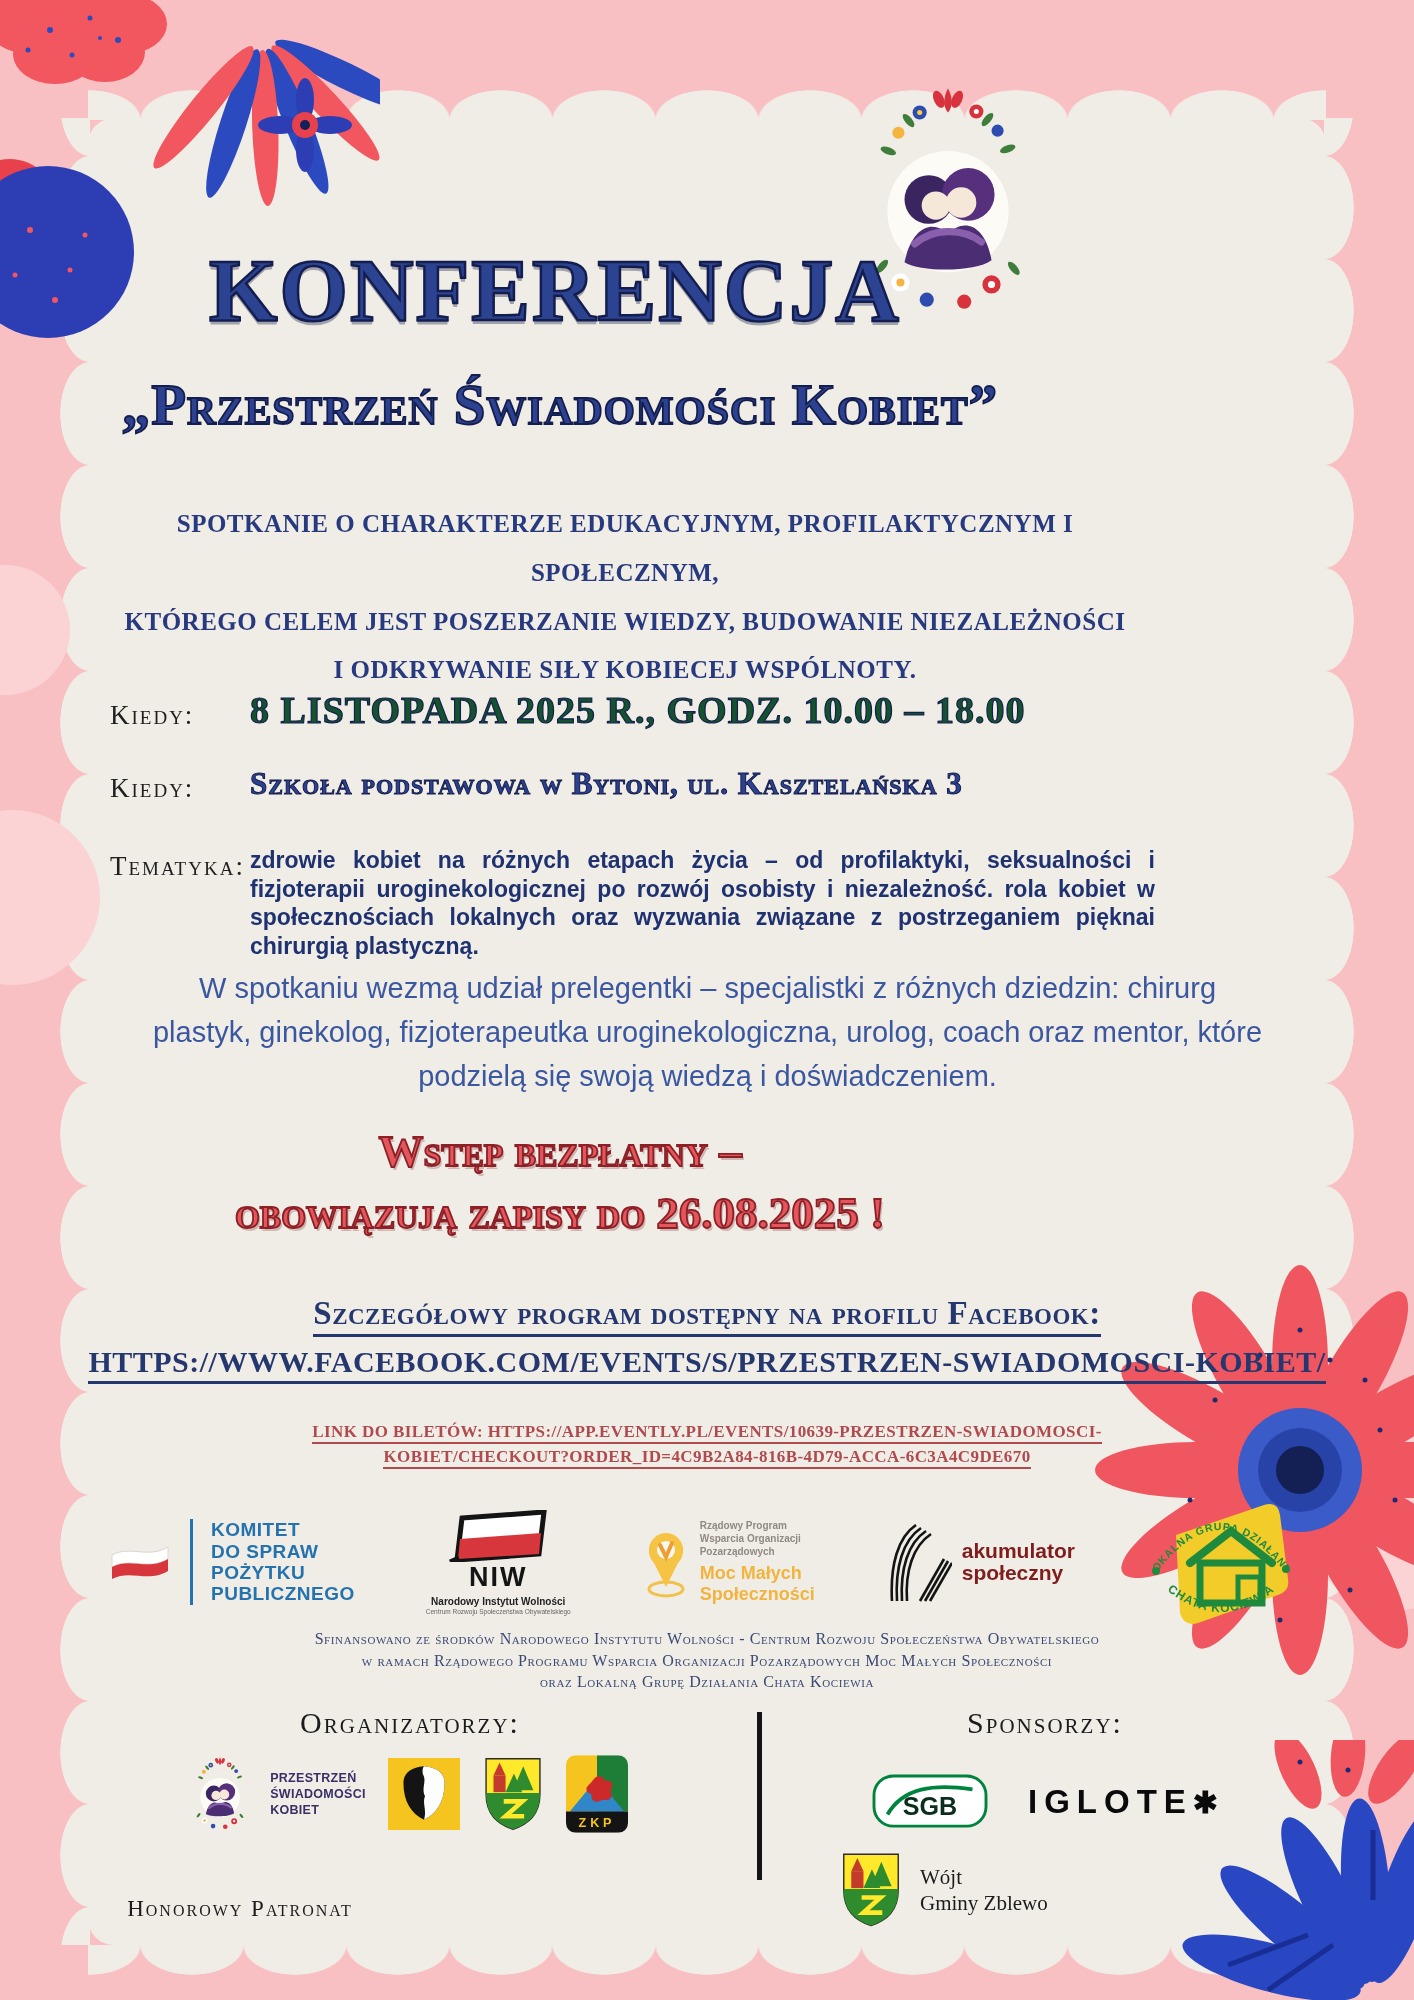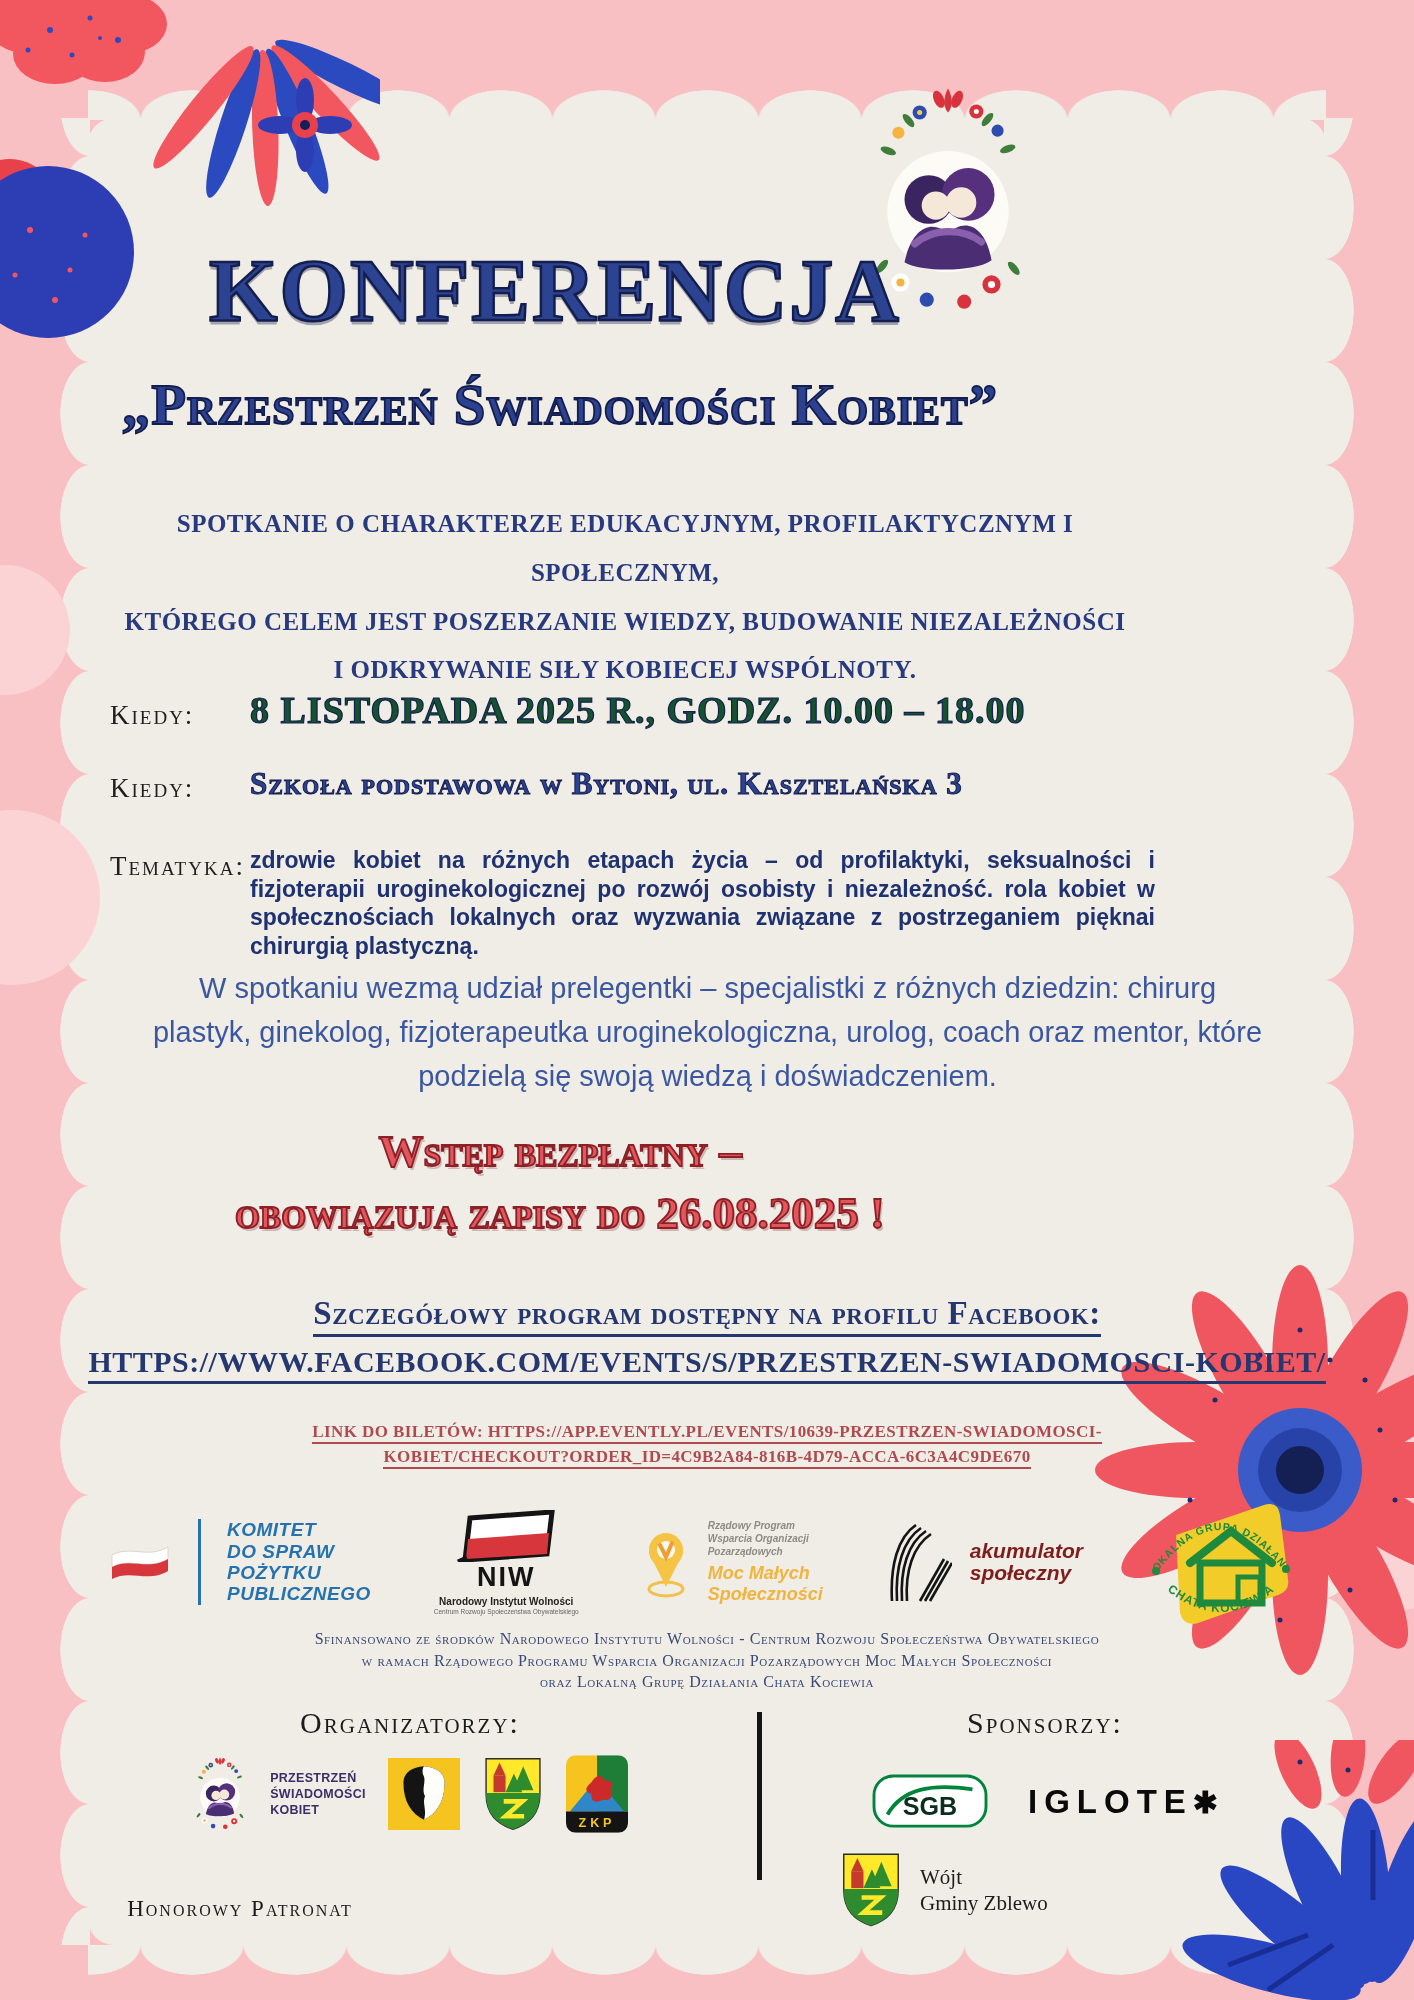--- a/index.html
+++ b/index.html
@@ -56,21 +56,21 @@
     border-bottom:3px solid #25376f;padding-bottom:2px;letter-spacing:.5px;}
   .fb-url{display:inline-block;margin-top:8px;font-size:30px;font-weight:bold;
     border-bottom:3px solid #25376f;padding-bottom:2px;letter-spacing:.5px;color:#25376f;text-decoration:none;}
 
   .tickets{position:absolute;left:85px;top:1420px;width:1244px;text-align:center;color:#b04a4e;
     font-size:17px;font-weight:bold;line-height:1.45;letter-spacing:.4px;}
   .tickets span{border-bottom:2px solid #b04a4e;padding-bottom:1px;}
 
   .partners{position:absolute;left:108px;right:118px;top:1492px;height:140px;display:flex;
     align-items:center;justify-content:space-between;font-family:"Liberation Sans",sans-serif;}
-  .p-item{display:flex;align-items:center;gap:18px;font-style:italic;}
+  .p-item{display:flex;align-items:center;gap:10px;}
   .komitet-bar{width:3px;height:86px;background:#2473ae;margin:0 8px;}
   .komitet-text{font-size:19px;font-weight:bold;color:#2473ae;line-height:1.12;letter-spacing:.5px;}
   .niw-block{text-align:center;}
   .niw-word{font-size:27px;font-weight:bold;color:#141414;letter-spacing:2px;margin-top:-4px;}
   .niw-cap1{font-size:10px;font-weight:bold;color:#222;margin-top:3px;}
   .niw-cap2{font-size:6.5px;color:#666;margin-top:1px;}
   .mms-program{font-size:10px;font-weight:bold;color:#8f8a84;line-height:1.3;}
   .mms-name{font-size:18px;font-weight:bold;color:#f0b43f;line-height:1.15;margin-top:5px;}
   .akum-text{font-size:21px;font-weight:600;color:#7f1d1d;line-height:1.05;}
 

